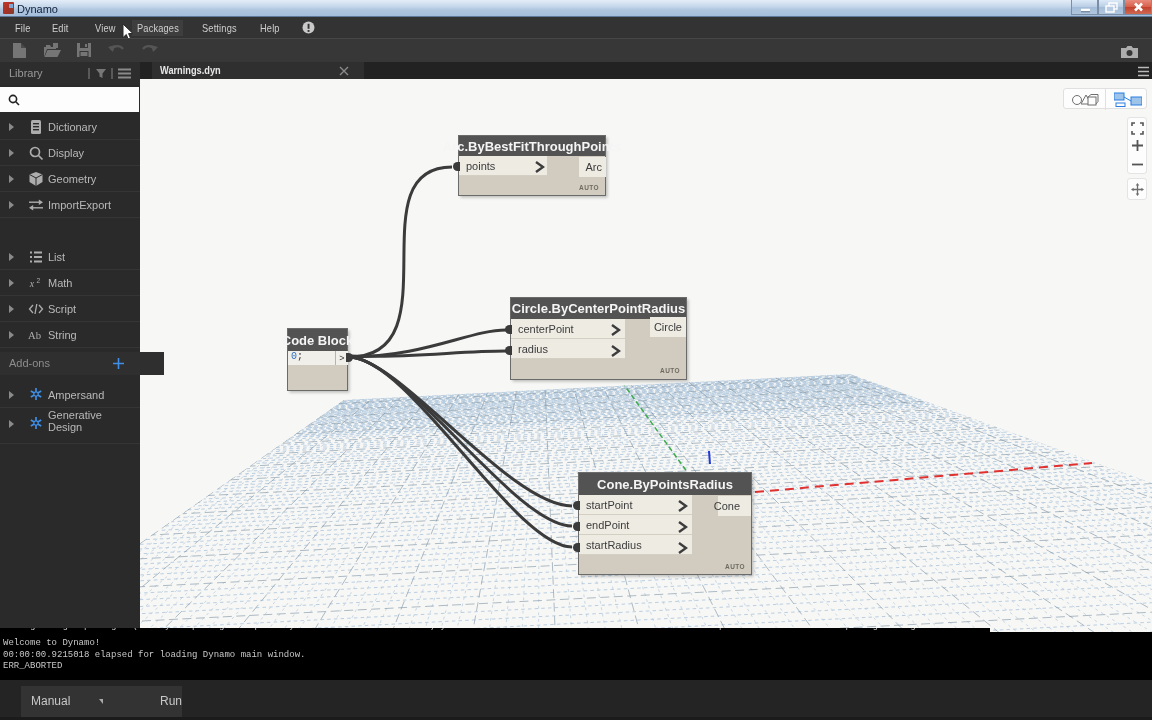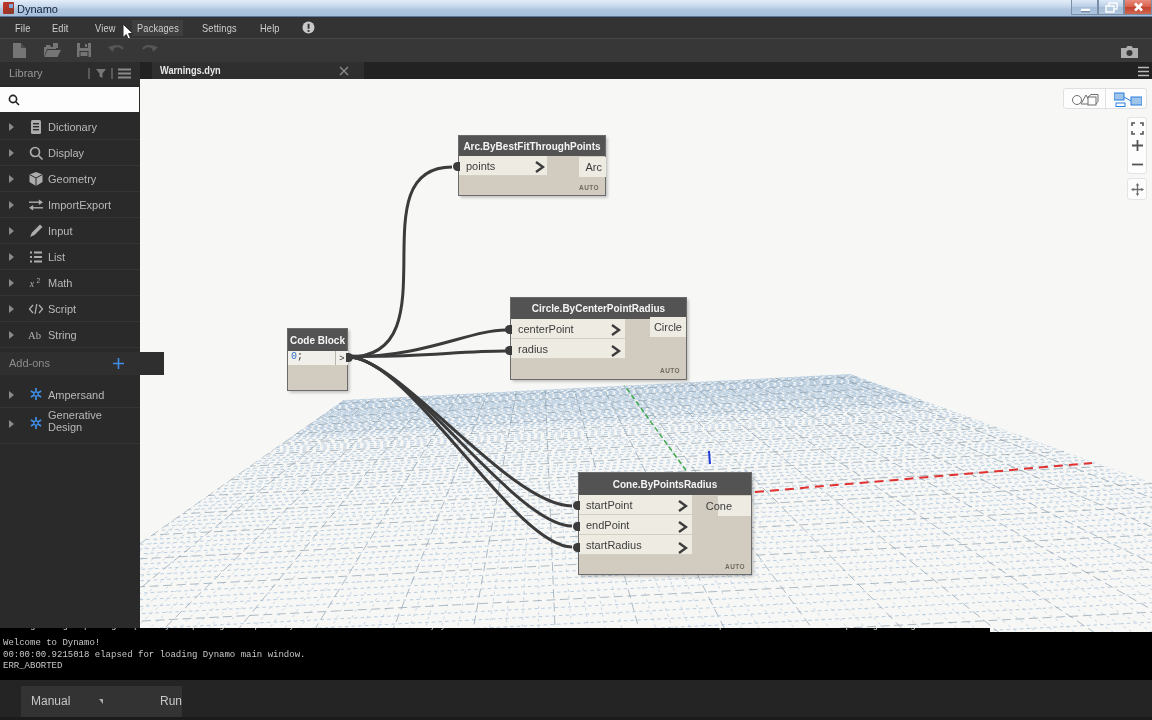--- a/index.html
+++ b/index.html
@@ -20,21 +20,21 @@
 #libhead{position:absolute;left:0;top:0;width:140px;height:23px;background:#2d2d2d;color:#999;font-size:11px}
 #libsearch{position:absolute;left:0px;top:25px;width:139px;height:25px;background:#fdfdfd}
 .librow{position:absolute;left:0;width:140px;height:26px;color:#b9b9b9;font-size:11px;border-bottom:1px solid #353535}
 .librow .tri{position:absolute;left:9px;top:9px;width:0;height:0;border-left:5px solid #8a8a8a;border-top:4px solid transparent;border-bottom:4px solid transparent}
 .librow .lbl{position:absolute;left:48px;top:7px}
 .licon{position:absolute;left:28px;top:5px;width:16px;height:16px;color:#adadad}
 #tabbar{position:absolute;left:140px;top:62px;width:1012px;height:17px;background:#222222}
 #tab1{position:absolute;left:12px;top:0;width:212px;height:17px;background:#2f2f2f;color:#e8e8e8;font-size:11px;font-weight:bold}
 #canvas{position:absolute;left:140px;top:79px;width:1012px;height:553px;background:#f7f7f6;overflow:hidden}
 .node{position:absolute;border:1px solid #6b6b6b;background:#d2ccc0;box-shadow:1.5px 1.5px 3px rgba(0,0,0,0.25)}
-.nhead{background:#535353;color:#f5f5f5;font-size:10px;font-weight:bold;text-align:center;display:flex;align-items:center;justify-content:center;white-space:nowrap}
+.nhead{background:#535353;color:#f5f5f5;font-size:13px;font-weight:bold;text-align:center;display:flex;align-items:center;justify-content:center;white-space:nowrap}
 .nrow{position:relative;background:#eeebe3;color:#3c3c3c;font-size:11px;border-bottom:1px solid #d4cfc3;display:flex;align-items:center}
 .nrow .pname{margin-left:7px}
 .nrow .chev{position:absolute;right:7px;font-weight:bold;color:#3c3c3c}
 .nout{position:absolute;background:#eeebe3;color:#3c3c3c;font-size:11px;display:flex;align-items:center;justify-content:flex-end}
 .nauto{position:absolute;right:6px;font-size:6.5px;font-weight:bold;color:#6e6a60;letter-spacing:0.4px}
 .nub{position:absolute;width:7px;height:9px;background:#3b3b3b;border-radius:0 5px 5px 0}
 .nubL{border-radius:5px 0 0 5px}
 #console{position:absolute;left:0;top:632px;width:1152px;height:48px;background:#000;color:#c8c8c8;font-family:"Liberation Mono",monospace;font-size:9px;line-height:11.5px;overflow:hidden}
 #consliver{position:absolute;left:0;top:628px;width:990px;height:4px;background:#000;overflow:hidden}
 #bottombar{position:absolute;left:0;top:680px;width:1152px;height:40px;background:#242424}
@@ -416,21 +416,21 @@
  <svg class="abs" style="left:99px;top:48px" width="10" height="12" viewBox="0 0 10 12">
       <path d="M1,1 L8,6 L1,11" stroke="#3c3c3c" stroke-width="2.4" fill="none"></path>
     </svg>
  <div class="nrow" style="width:113px;height:20px">
       <span class="pname">startRadius</span>
     </div>
  <svg class="abs" style="left:99px;top:69px" width="10" height="12" viewBox="0 0 10 12">
       <path d="M1,1 L8,6 L1,11" stroke="#3c3c3c" stroke-width="2.4" fill="none"></path>
     </svg>
  <div class="nout" style="left:139px;top:23px;width:33px;height:20px">
-      <span style="margin-right:19px">Cone</span>
+      <span style="margin-right:11px">Cone</span>
     </div>
  <div class="nauto" style="top:90px">AUTO</div>
  <div class="nub nubL" style="left:-6px;top:28px"></div>
  <div class="nub nubL" style="left:-6px;top:49px"></div>
  <div class="nub nubL" style="left:-6px;top:70px"></div>
 </div>
 
 <div class="node" style="left:287px;top:328px;width:61px;height:63px">
  <div class="nhead" style="height:22px">Code Block</div>
  <div style="position:absolute;left:0;top:22px;width:47px;height:14px;background:#f1efe9;font-size:10px;font-family:'Liberation Mono',monospace"><span style="color:#2f6fc4;margin-left:3px">0</span><span style="color:#333">;</span></div>
@@ -594,27 +594,20 @@
 <div class="librow" style="top:130px">
       <span class="tri"></span>
       <svg class="licon" viewBox="0 0 16 16">
         <path d="M1,5.2 L12,5.2" stroke="#adadad" stroke-width="1.4" fill="none"></path>
         <path d="M15,5.2 L10.8,2.4 L10.8,8 Z" fill="#adadad"></path>
         <path d="M15,10.8 L4,10.8" stroke="#adadad" stroke-width="1.4" fill="none"></path>
         <path d="M1,10.8 L5.2,8 L5.2,13.6 Z" fill="#adadad"></path>
       </svg>
       <span class="lbl">ImportExport</span>
     </div>
-<div class="librow" style="top:156px">
-      <span class="tri"></span>
-      <svg class="licon" viewBox="0 0 16 16">
-        <path d="M2,14 L4,9.5 L12,1.5 L14.5,4 L6.5,12 Z" fill="#adadad"></path>
-      </svg>
-      <span class="lbl">Input</span>
-    </div>
 <div class="librow" style="top:182px">
       <span class="tri"></span>
       <svg class="licon" viewBox="0 0 16 16">
         <rect x="2" y="2.5" width="2" height="2" fill="#adadad"></rect>
         <rect x="6" y="2.5" width="8" height="2" fill="#adadad"></rect>
         <rect x="2" y="7" width="2" height="2" fill="#adadad"></rect>
         <rect x="6" y="7" width="8" height="2" fill="#adadad"></rect>
         <rect x="2" y="11.5" width="2" height="2" fill="#adadad"></rect>
         <rect x="6" y="11.5" width="8" height="2" fill="#adadad"></rect>
       </svg>

